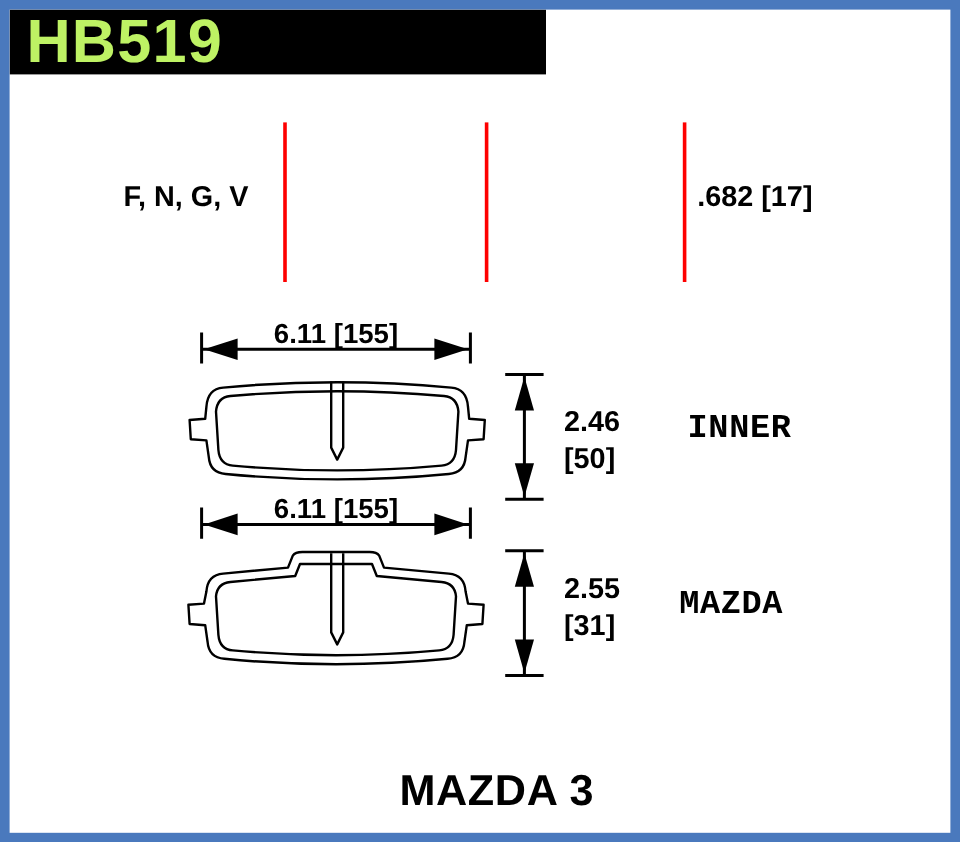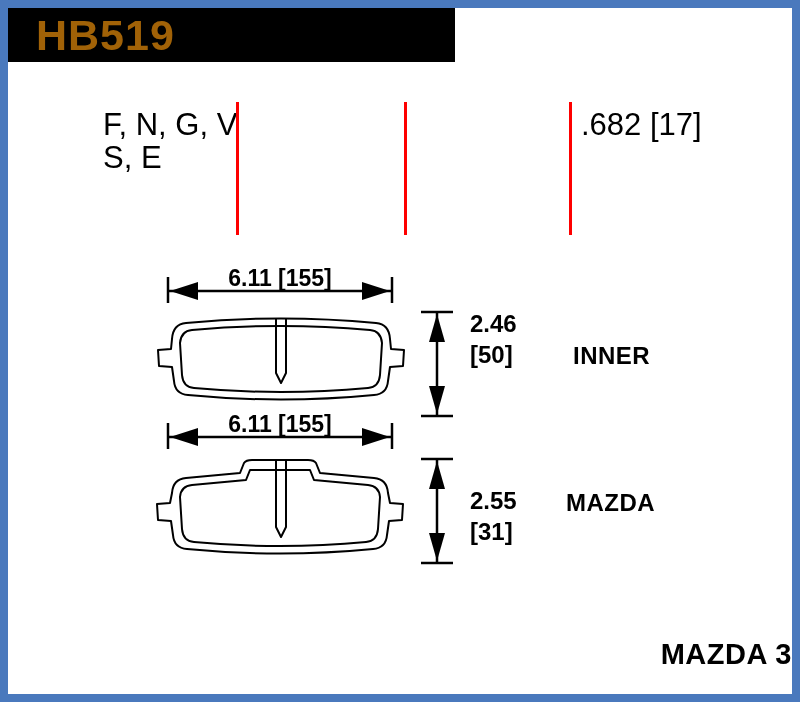--- a/index.html
+++ b/index.html
@@ -10,30 +10,30 @@
     background:#ffffff; color:#000;
     font-family:"Liberation Sans", sans-serif;
     overflow:hidden;
   }
   .abs { position:absolute; }
   .header-bar {
     left:0; top:0; width:447px; height:54px;
     background:var(--header-bg,#000000);
   }
   .part-number {
-    color:#a16207; font-size:43px; font-weight:bold;
-    line-height:54px; padding-left:28px; letter-spacing:1px;
+    color:#bef264; font-size:51px; font-weight:bold;
+    line-height:54px; padding-left:14px; letter-spacing:1px;
   }
-  .spec-text { font-size:31px; font-weight:normal; line-height:33px; }
+  .spec-text { font-size:24px; font-weight:bold; line-height:33px;margin-top:40px; }
   .red-line { width:3px; height:133px; background:var(--accent-red,#fe0000); }
   .dim-label { font-size:24px; font-weight:bold; line-height:31px; }
-  .side-label { font-size:24px; font-weight:bold; letter-spacing:0.5px; }
+  .side-label { font-size:28px; font-weight:bold; letter-spacing:0.5px;font-family:Liberation Mono, monospace; }
   .vehicle {
-    left:28px; right:0; top:630px; text-align:right;
-    font-size:29px; font-weight:bold; letter-spacing:0.5px;
+    left:28px; right:0; top:630px; text-align:center;
+    font-size:36px; font-weight:bold; letter-spacing:0.5px;
   }
   .dim-text {
     font-family:"Liberation Sans", sans-serif;
     font-size:23px; font-weight:bold;
   }
   .outline { fill:#ffffff; stroke:#000; stroke-width:2; stroke-linejoin:round; }
   .thin    { fill:none; stroke:#000; stroke-width:2; stroke-linejoin:round; }
   .dimline { stroke:#000; stroke-width:2.5; }
   .arrowhead { fill:#000; stroke:none; }
 </style>
@@ -41,21 +41,20 @@
 <body>
 
 <div class="page">
 
   <div class="abs header-bar">
     <div class="part-number">HB519</div>
   </div>
 
   <div class="abs spec-text" style="left:95px; top:100px;">
     <div>F, N, G, V</div>
-    <div>S, E</div>
   </div>
 
   <div class="abs red-line" style="left:228px; top:94px;"></div>
 
 
   <div class="abs red-line" style="left:396px; top:94px;"></div>
 
   <div class="abs red-line" style="left:561px; top:94px;"></div>
 
   <div class="abs spec-text" style="left:573px; top:100px;text-align:center;">.682 [17]</div>
@@ -80,21 +79,21 @@
   </svg>
 
   <svg class="abs" style="left:411px; top:302px;" width="36" height="108" viewBox="0 0 36 108">
     <line class="dimline" x1="2" y1="2" x2="34" y2="2"></line>
     <line class="dimline" x1="2" y1="106" x2="34" y2="106"></line>
     <line class="dimline" x1="18" y1="3" x2="18" y2="105"></line>
     <polygon class="arrowhead" points="18,4 10,32 26,32"></polygon>
     <polygon class="arrowhead" points="18,104 10,76 26,76"></polygon>
   </svg>
 
-  <div class="abs dim-label" style="left:462px; top:300px;">
+  <div class="abs dim-label" style="left:462px; top:328px;">
     <div>2.46</div>
     <div>[50]</div>
   </div>
 
   <div class="abs side-label" style="left:565px; top:334px;">INNER</div>
 
   <svg class="abs" style="left:158px; top:403px;" width="228" height="40" viewBox="0 0 228 40">
     <line class="dimline" x1="2" y1="12" x2="2" y2="38"></line>
     <line class="dimline" x1="226" y1="12" x2="226" y2="38"></line>
     <line class="dimline" x1="3" y1="26" x2="225" y2="26"></line>
@@ -116,21 +115,21 @@
   </svg>
 
   <svg class="abs" style="left:411px; top:449px;" width="36" height="108" viewBox="0 0 36 108">
     <line class="dimline" x1="2" y1="2" x2="34" y2="2"></line>
     <line class="dimline" x1="2" y1="106" x2="34" y2="106"></line>
     <line class="dimline" x1="18" y1="3" x2="18" y2="105"></line>
     <polygon class="arrowhead" points="18,4 10,32 26,32"></polygon>
     <polygon class="arrowhead" points="18,104 10,76 26,76"></polygon>
   </svg>
 
-  <div class="abs dim-label" style="left:462px; top:467px;margin-top:10px;">
+  <div class="abs dim-label" style="left:462px; top:467px;">
     <div>2.55</div>
     <div>[31]</div>
   </div>
 
   <div class="abs side-label" style="left:558px; top:481px;">MAZDA</div>
 
   <div class="abs vehicle">MAZDA 3</div>
 
 </div>
 

